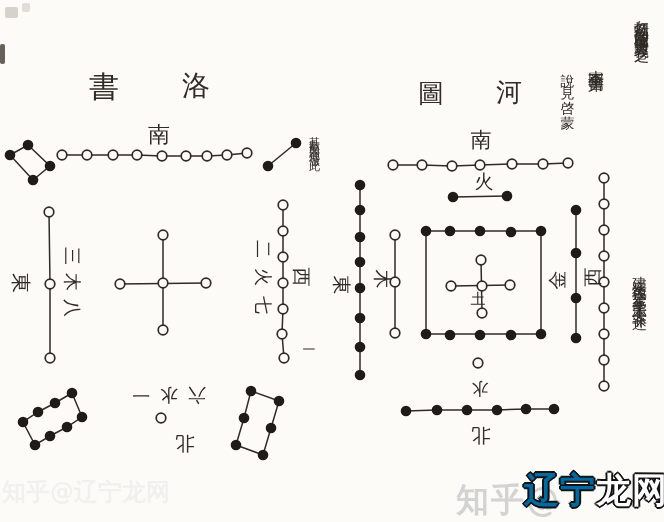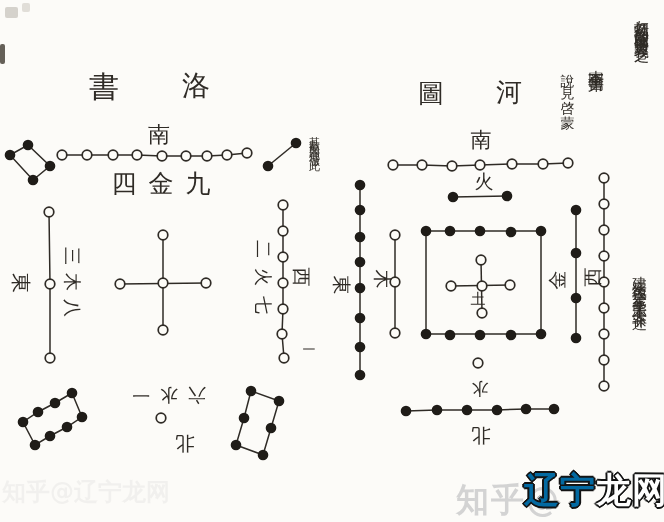--- a/index.html
+++ b/index.html
@@ -205,21 +205,20 @@
         <circle cx="467" cy="410" r="5.3" fill="#1f1c18"></circle>
         <circle cx="497" cy="410" r="5.3" fill="#1f1c18"></circle>
         <circle cx="526" cy="409" r="5.3" fill="#1f1c18"></circle>
         <circle cx="554" cy="409" r="5.3" fill="#1f1c18"></circle>
       </g>
     </svg>
   <div class="layer" id="labels-layer">
       <div class="lab" style="left: 104px; top: 87px; font-size: 30px; transform: translate(-50%, -50%) rotate(0deg);">書</div>
       <div class="lab" style="left: 196px; top: 86px; font-size: 28px; transform: translate(-50%, -50%) rotate(0deg);">洛</div>
       <div class="lab" style="left: 159px; top: 135px; font-size: 22px; transform: translate(-50%, -50%) rotate(0deg);">南</div>
-      <div class="lab" style="left: 167px; top: 183px; font-size: 25px; letter-spacing: 12px; margin-right: -12px; transform: translate(-50%, -50%) rotate(0deg);">四金九</div>
       <div class="lab" style="left: 21px; top: 283px; font-size: 20px; transform: translate(-50%, -50%) rotate(90deg);">東</div>
       <div class="lab" style="left: 72px; top: 286px; font-size: 18px; letter-spacing: 8px; margin-right: -8px; transform: translate(-50%, -50%) rotate(90deg);">三木八</div>
       <div class="lab" style="left: 301px; top: 277px; font-size: 19px; transform: translate(-50%, -50%) rotate(90deg);">西</div>
       <div class="lab" style="left: 263px; top: 282px; font-size: 18px; letter-spacing: 10px; margin-right: -10px; transform: translate(-50%, -50%) rotate(90deg);">二火七</div>
       <div class="lab" style="left: 164px; top: 395px; font-size: 18px; letter-spacing: 10px; margin-right: -10px; transform: translate(-50%, -50%) rotate(180deg);">六水一</div>
       <div class="lab" style="left: 185px; top: 443px; font-size: 19px; transform: translate(-50%, -50%) rotate(180deg);">北</div>
       <div class="lab" style="left: 309px; top: 349px; font-size: 13px; transform: translate(-50%, -50%) rotate(0deg);">一</div>
       <div class="lab" style="left: 431px; top: 93px; font-size: 26px; transform: translate(-50%, -50%) rotate(0deg);">圖</div>
       <div class="lab" style="left: 509px; top: 92px; font-size: 26px; transform: translate(-50%, -50%) rotate(0deg);">河</div>
       <div class="lab" style="left: 481px; top: 140px; font-size: 21px; transform: translate(-50%, -50%) rotate(0deg);">南</div>

